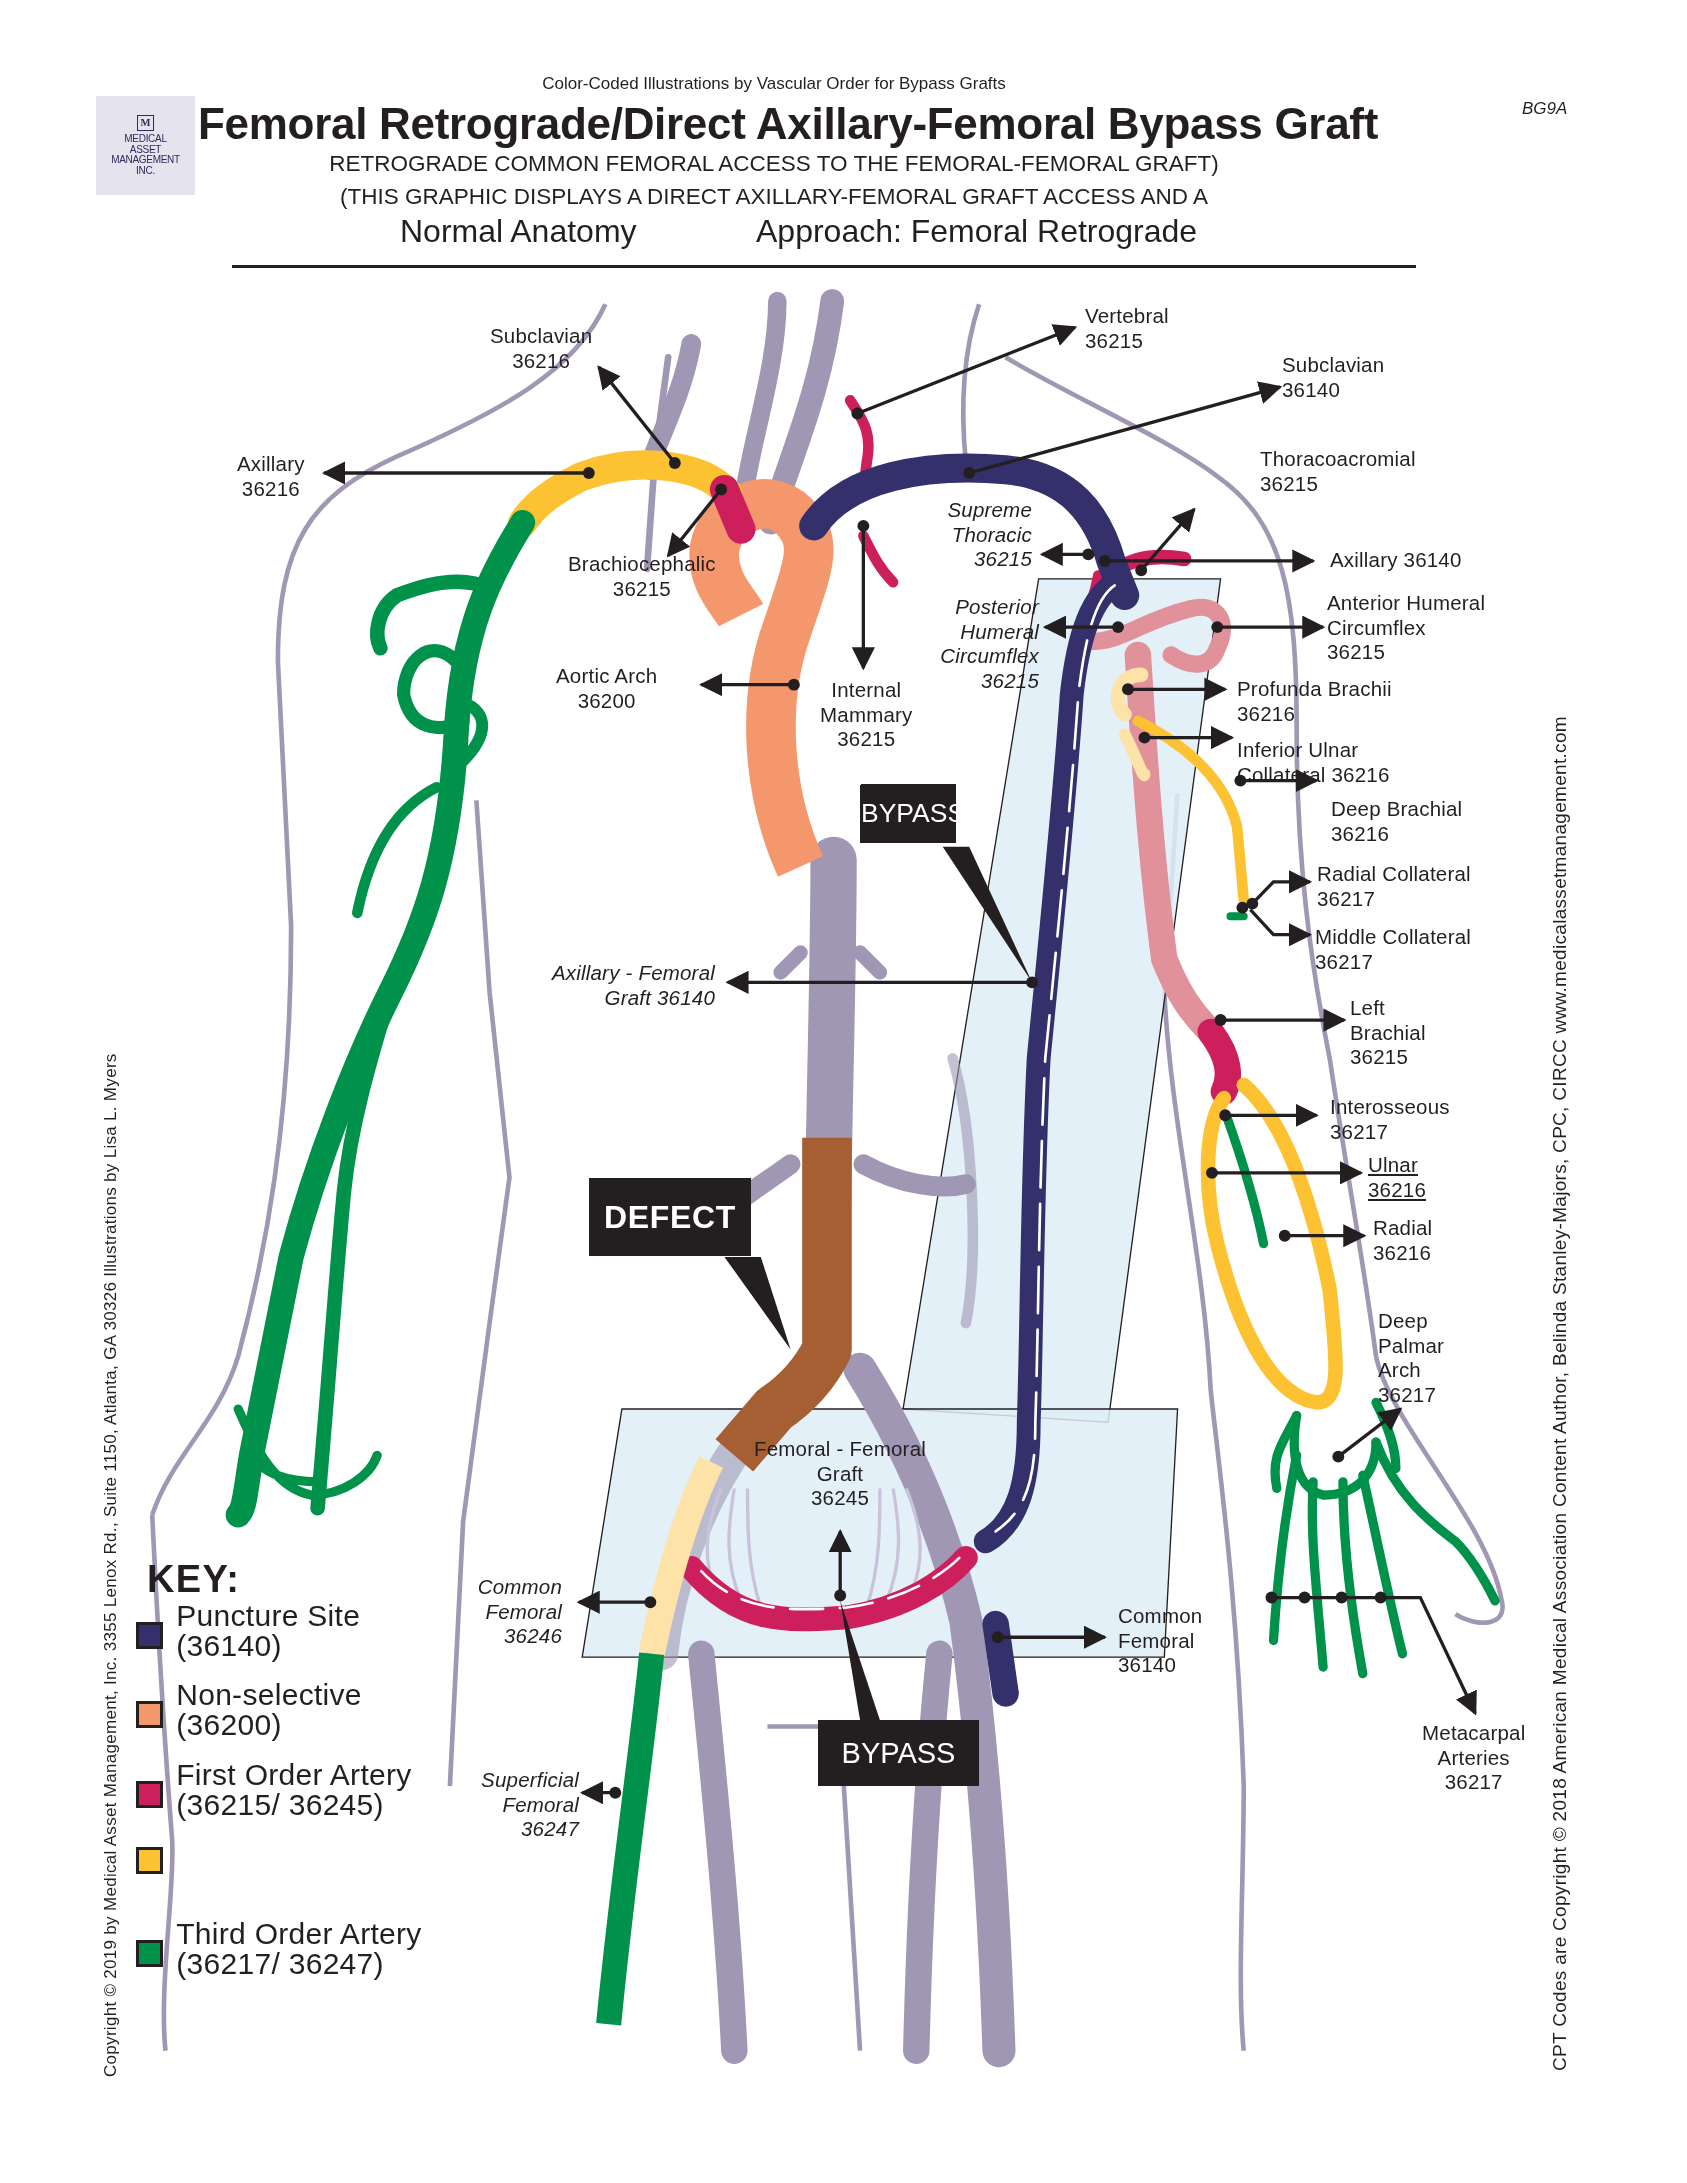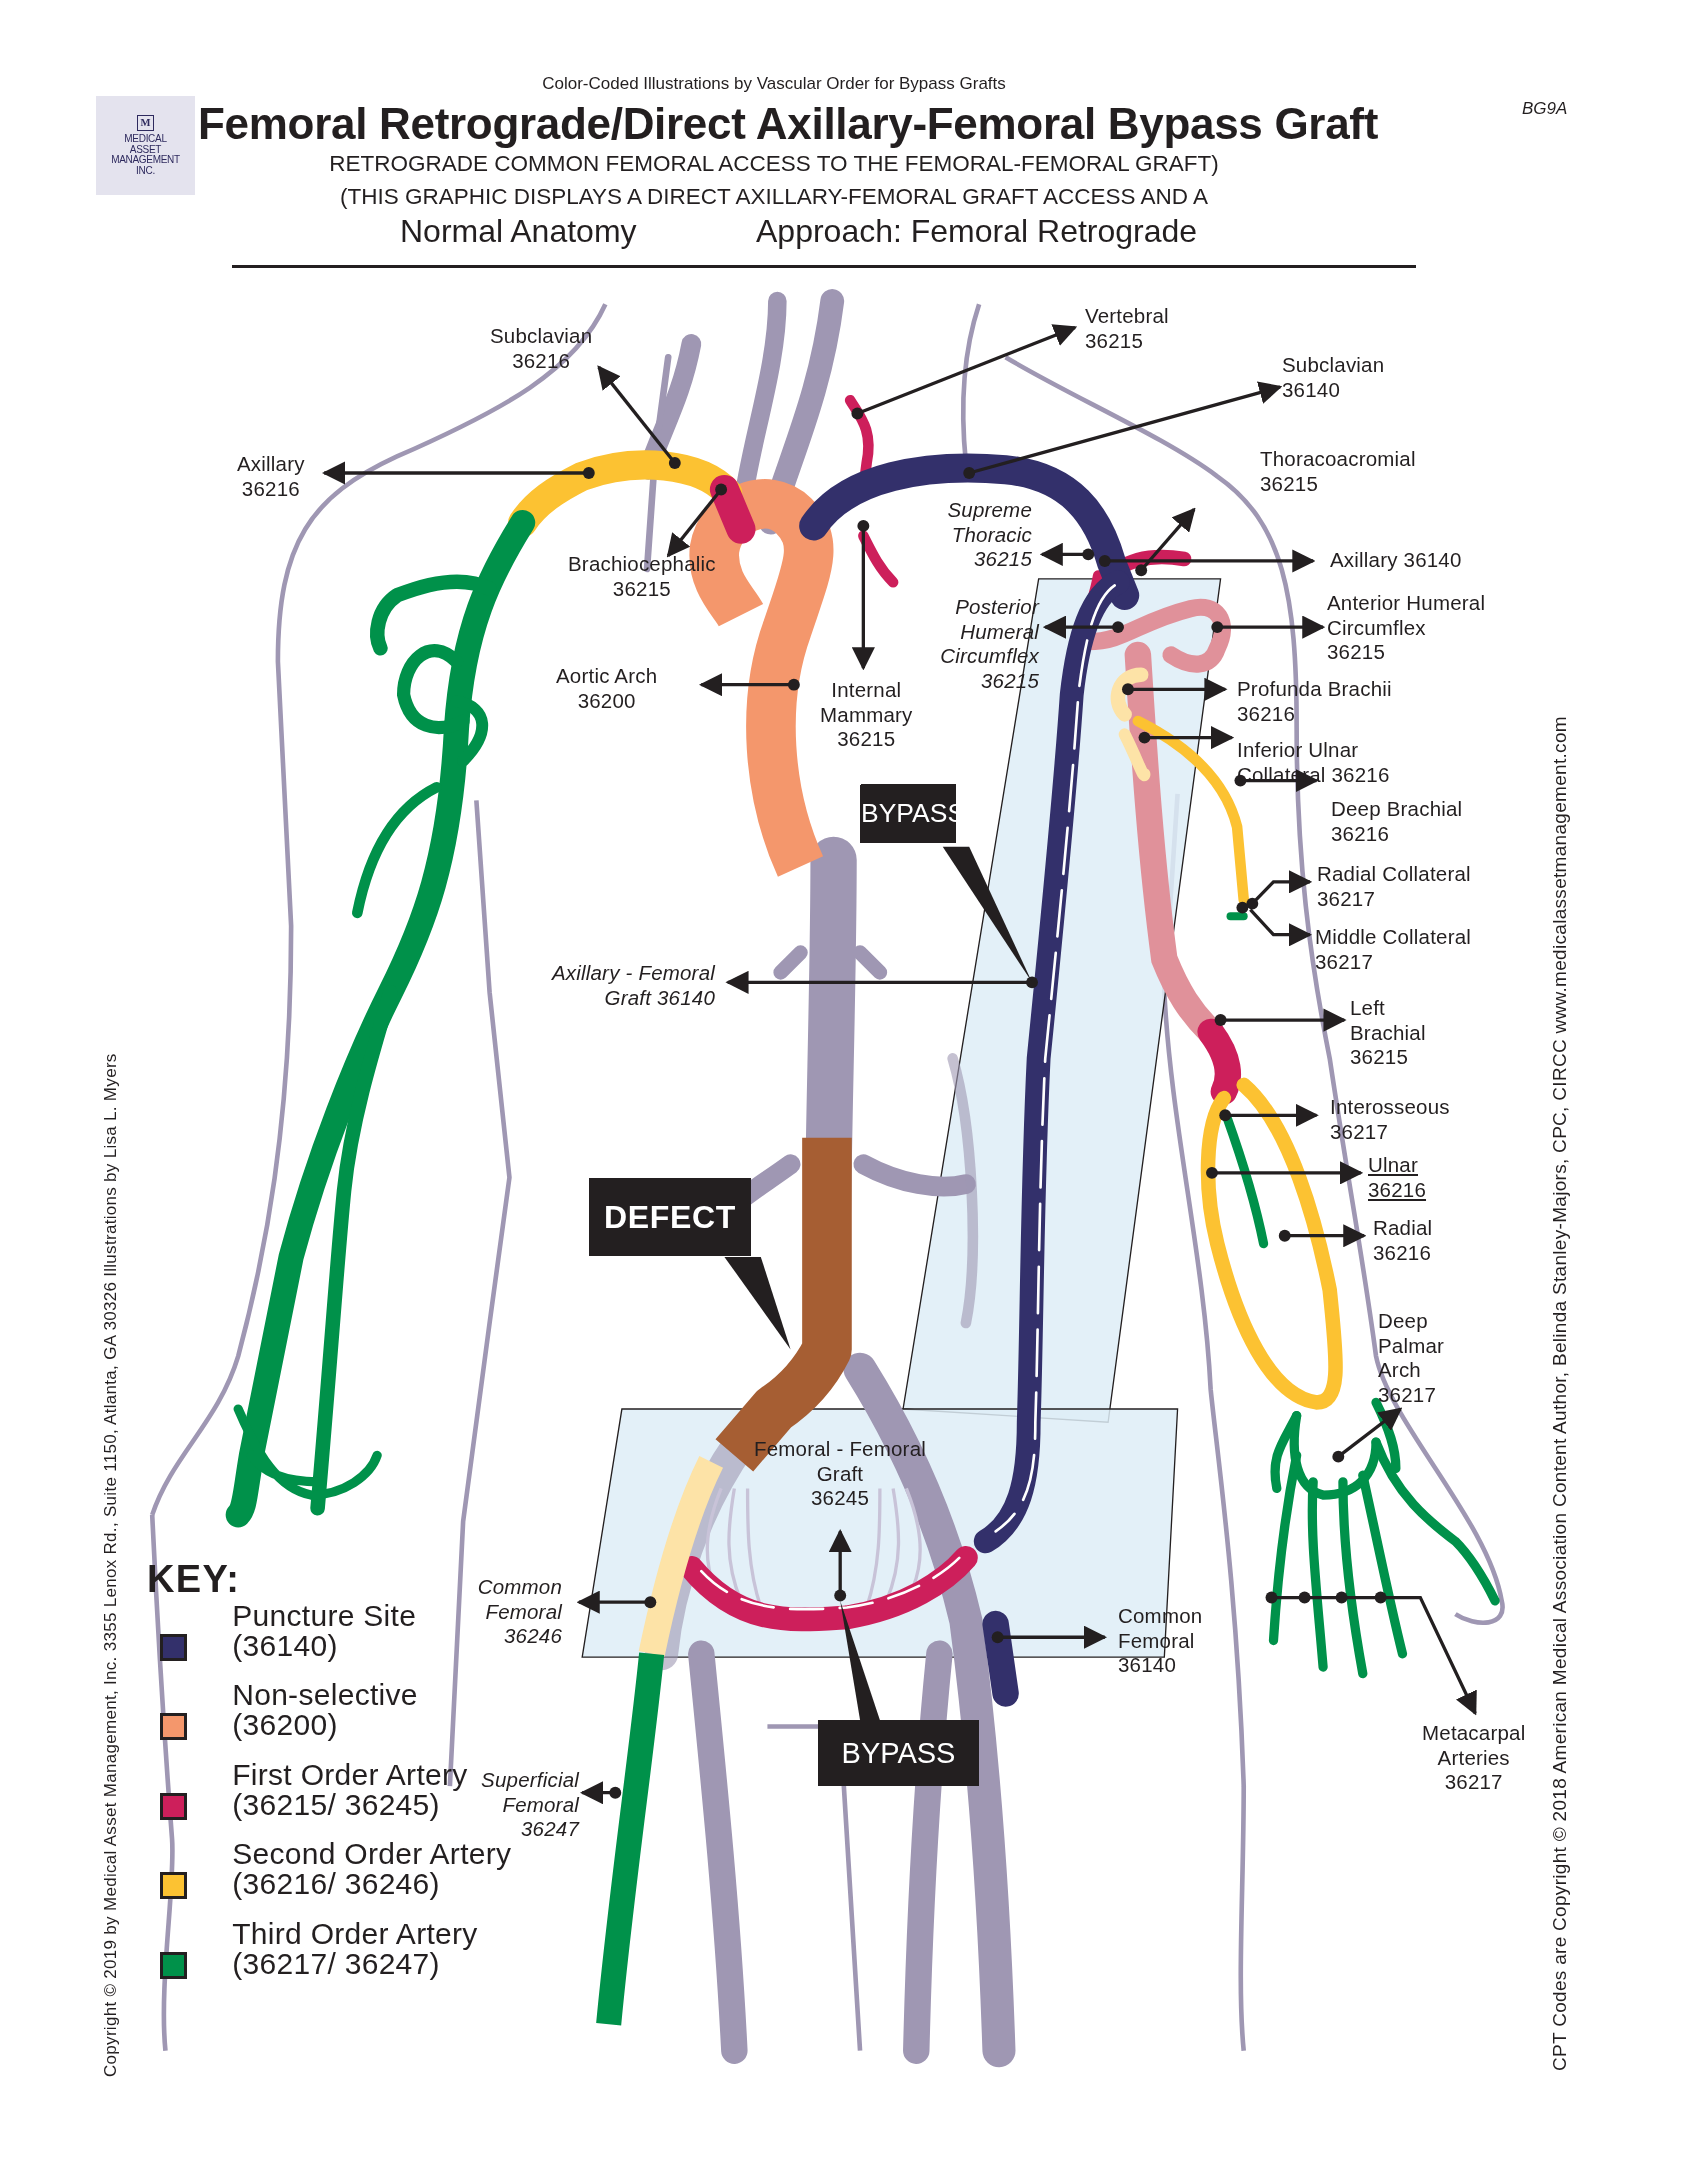--- a/index.html
+++ b/index.html
@@ -15,21 +15,21 @@
   .logo { left:96px; top:96px; width:99px; height:99px; background:#e4e3ee; display:flex; flex-direction:column; align-items:center; justify-content:center; }
   .logo-mark { width:14.6px; height:14.6px; border:1.3px solid #2e2a5e; color:#2e2a5e; font-size:10.6px; font-weight:bold; line-height:14.6px; text-align:center; font-family:"Liberation Serif", serif; margin-bottom:2.6px; }
   .logo-txt { color:#2e2a5e; font-weight:normal; font-size:10px; line-height:10.6px; text-align:center; letter-spacing:-0.3px; }
   svg.art { position:absolute; left:0; top:0; }
   .lbl { position:absolute; font-size:20.5px; line-height:24.5px; white-space:nowrap; letter-spacing:0.2px; }
   .lbl.r { text-align:right;font-style:italic; }
   .lbl.c { text-align:center; }
   .lbl span { display:block; }
   .callout { position:absolute; background:#231f20; color:#fff; text-align:center; }
   .key-title { left:147px; top:1558px; font-size:38px; font-weight:bold; letter-spacing:1.3px; }
-  .key-item { position:absolute; left:160px; display:flex; align-items:flex-end;gap:32px; }
+  .key-item { position:absolute; left:136px; display:flex; align-items:center; }
   .key-sw { width:21px; height:21px; border:3.3px solid #231f20; margin-top:8px; margin-right:13.2px; box-sizing:content-box; }
   .key-txt { font-size:30px; line-height:30px; letter-spacing:0.3px; }
   .vtext { position:absolute; font-size:18.5px; white-space:nowrap; transform-origin:0 0; transform:rotate(-90deg); letter-spacing:0.3px; }
 </style>
 </head>
 <body>
 
 <div class="abs logo">
   <div class="logo-mark">M</div>
   <div class="logo-txt">MEDICAL</div>
@@ -431,24 +431,20 @@
 </div>
 <div class="key-item" style="top:1760px;">
   <div class="key-sw" style="background:#cd1f5b;"></div>
   <div class="key-txt">
     <div>First Order Artery</div>
     <div>(36215/ 36245)</div>
   </div>
 </div>
 <div class="key-item" style="top:1839px;">
   <div class="key-sw" style="background:#fcc232;"></div>
-  <div class="key-txt">
-    <div>Second Order Artery</div>
-    <div>(36216/ 36246)</div>
-  </div>
 </div>
 <div class="key-item" style="top:1919px;">
   <div class="key-sw" style="background:#00914a;"></div>
   <div class="key-txt">
     <div>Third Order Artery</div>
     <div>(36217/ 36247)</div>
   </div>
 </div>
 
 <div class="vtext" style="left:101px;top:2077px;font-size:17px;">Copyright © 2019 by Medical Asset Management, Inc. 3355 Lenox Rd., Suite 1150, Atlanta, GA 30326  Illustrations by Lisa L. Myers</div>

